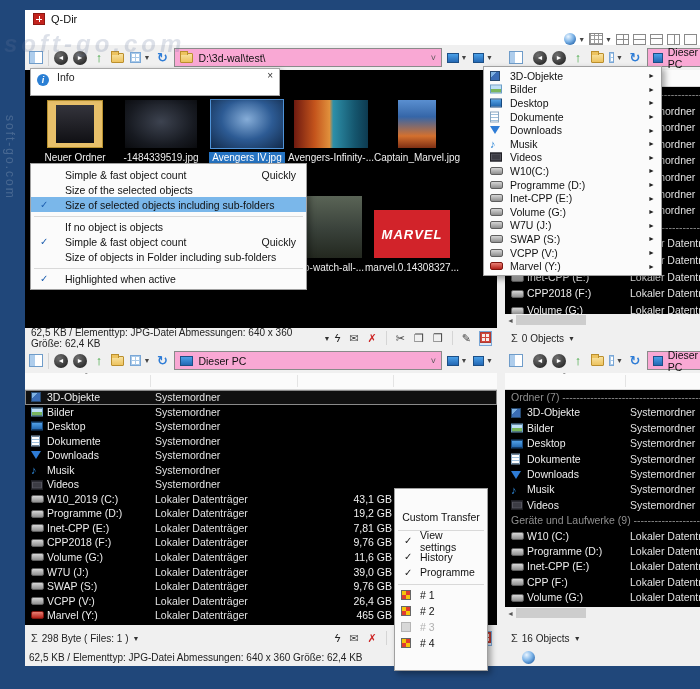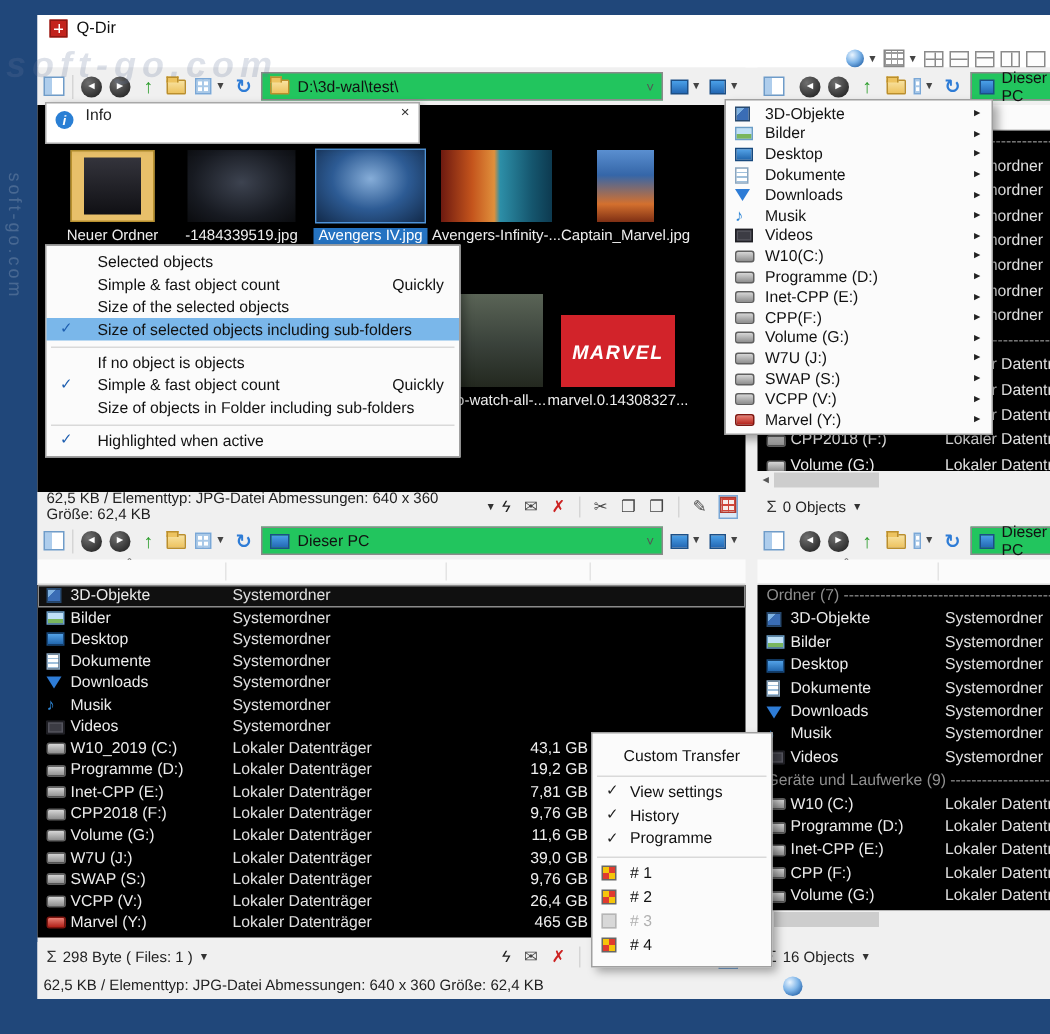--- a/index.html
+++ b/index.html
@@ -34,21 +34,21 @@
   .ptoolbar{height:25px;background:#f0f0f0;display:flex;align-items:center;gap:5px;padding:0 4px;overflow:hidden}
   .tsep{width:1px;height:16px;background:#d5d5d5}
   .tbtn{display:flex;align-items:center;justify-content:center;gap:2px;height:18px;min-width:14px}
   .circle{width:14px;height:14px;border-radius:50%;background:radial-gradient(circle at 35% 30%,#707070,#2e2e2e 75%);color:#fff;font-size:7px;line-height:14px;text-align:center}
   .up-arrow{color:#2e9e2e;font-weight:bold;font-size:13px}
   .mini-folder{width:13px;height:10px;background:linear-gradient(#f8e2a0,#edc35f);border:1px solid #bb8f2d;border-radius:1px;position:relative;display:inline-block}
   .mini-folder::before{content:"";position:absolute;top:-3px;left:-1px;width:6px;height:3px;background:#edc35f;border:1px solid #bb8f2d;border-bottom:none}
   .view-grid{width:13px;height:11px;border:1px solid #7aa7d6;background-color:#fff;background-image:repeating-linear-gradient(0deg,#a9c9e8 0 1px,transparent 1px 4px),repeating-linear-gradient(90deg,#a9c9e8 0 1px,transparent 1px 4px);display:inline-block}
   .refresh{color:#2e7cd6;font-size:13px;font-weight:bold}
   .panelist-ico{width:15px;height:13px;border:1px solid #6f9cc9;background:linear-gradient(90deg,#aecdec 0 5px,#fff 5px);display:inline-block}
-  .addr{height:19px;background:#22c55e;border:1px solid #8a8a8a;display:flex;align-items:center;gap:5px;padding:0 5px;font-size:10.5px;color:#111}
+  .addr{height:19px;background:#f9a8d4;border:1px solid #8a8a8a;display:flex;align-items:center;gap:5px;padding:0 5px;font-size:10.5px;color:#111}
   .addr .chev{margin-left:auto;color:#555;font-size:9px}
   .monitor{width:13px;height:10px;background:linear-gradient(#4aa0e8,#2468b4);border:1px solid #1c4f86;display:inline-block}
 
   
   .phead{height:17px;background:#fbfbfb;border-bottom:1px solid #d8d8d8;font-size:10.5px;color:#222;position:absolute}
   .phead .h{position:absolute;top:2px;white-space:nowrap}
   .phead .vline{position:absolute;top:2px;bottom:2px;width:1px;background:#e4e4e4}
   .sortcaret{position:absolute;top:-2px;font-size:8px;color:#666}
   .pcontent{background:#000;overflow:hidden;position:absolute}
   .pstatus{height:20px;background:#f0f0f0;display:flex;align-items:center;font-size:10px;color:#222;padding:0 6px;gap:4px;position:absolute}
@@ -115,21 +115,21 @@
   .mrow .rtext{position:absolute;right:10px}
   .mrow.highlight{background:#7ab7ea}
   .mrow.separator{padding:0 !important}
   .mrow.separator::after{content:"";position:absolute;left:3px;right:3px;top:50%;height:1px;background:#d9d9d9}
   .options-menu{left:30px;top:163px;width:277px;padding:3px 0}
   .options-menu .mrow{height:15px;padding:0 8px 0 34px}
   .options-menu .mrow.separator{height:7px}
   .folder-menu{left:483px;top:66px;width:179px;padding:2px 0}
   .folder-menu .mrow{height:13.6px;padding:0 6px 0 26px}
   .folder-menu .sub{position:absolute;right:6px;font-size:7px;color:#222}
-  .transfer-menu{left:394px;top:488px;width:121px;padding:6px 0}
+  .transfer-menu{left:394px;top:488px;width:94px;padding:19px 0}
   .transfer-menu .ttl{height:18px;display:flex;align-items:center;justify-content:center;font-size:10.5px;color:#111}
   .transfer-menu .mrow{height:15.8px;padding:0 6px 0 25px}
   .transfer-menu .mrow.separator{height:7px}
   .transfer-menu .check{color:#222}
   .transfer-menu .mrow.disabled{color:#b0b0b0}
   .tip{position:absolute;left:30px;top:68px;width:250px;height:28px;background:#fff;border:1px solid #a8a8a8;box-shadow:2px 2px 5px rgba(0,0,0,.3);z-index:45}
   .tip .info-ico{position:absolute;left:6px;top:5px;width:12px;height:12px;border-radius:50%;background:#2a7fd4;color:#fff;font-size:9px;font-weight:bold;font-style:italic;text-align:center;line-height:12px}
   .tip .tip-title{position:absolute;left:26px;top:2px;font-size:10.5px;color:#222}
   .tip .tip-close{position:absolute;right:6px;top:1px;font-size:10px;color:#333}
   .tip .tip-text{position:absolute;left:11px;top:15px;font-size:9.3px;color:#222;white-space:nowrap}
@@ -679,25 +679,20 @@
     <span class="globe"></span>
   </div>
 
   <div class="tip">
     <span class="info-ico">i</span>
     <span class="tip-title">Info</span>
     <span class="tip-close">×</span>
   </div>
 
   <div class="menu options-menu">
-    <div class="mrow">
-
-        <span>Selected objects</span>
-        <span class="rtext"></span>
-      </div>
       <div class="mrow">
 
         <span>Simple &amp; fast object count</span>
         <span class="rtext">Quickly</span>
       </div>
       <div class="mrow">
 
         <span>Size of the selected objects</span>
         <span class="rtext"></span>
       </div>
@@ -784,25 +779,20 @@
         <span>Programme (D:)</span>
         <span class="sub">►</span>
       </div>
       <div class="mrow">
         <span class="js-icon ic-drive"></span>
         <span>Inet-CPP (E:)</span>
         <span class="sub">►</span>
       </div>
       <div class="mrow">
         <span class="js-icon ic-drive"></span>
-        <span>CPP(F:)</span>
-        <span class="sub">►</span>
-      </div>
-      <div class="mrow">
-        <span class="js-icon ic-drive"></span>
         <span>Volume (G:)</span>
         <span class="sub">►</span>
       </div>
       <div class="mrow">
         <span class="js-icon ic-drive"></span>
         <span>W7U (J:)</span>
         <span class="sub">►</span>
       </div>
       <div class="mrow">
         <span class="js-icon ic-drive"></span>

